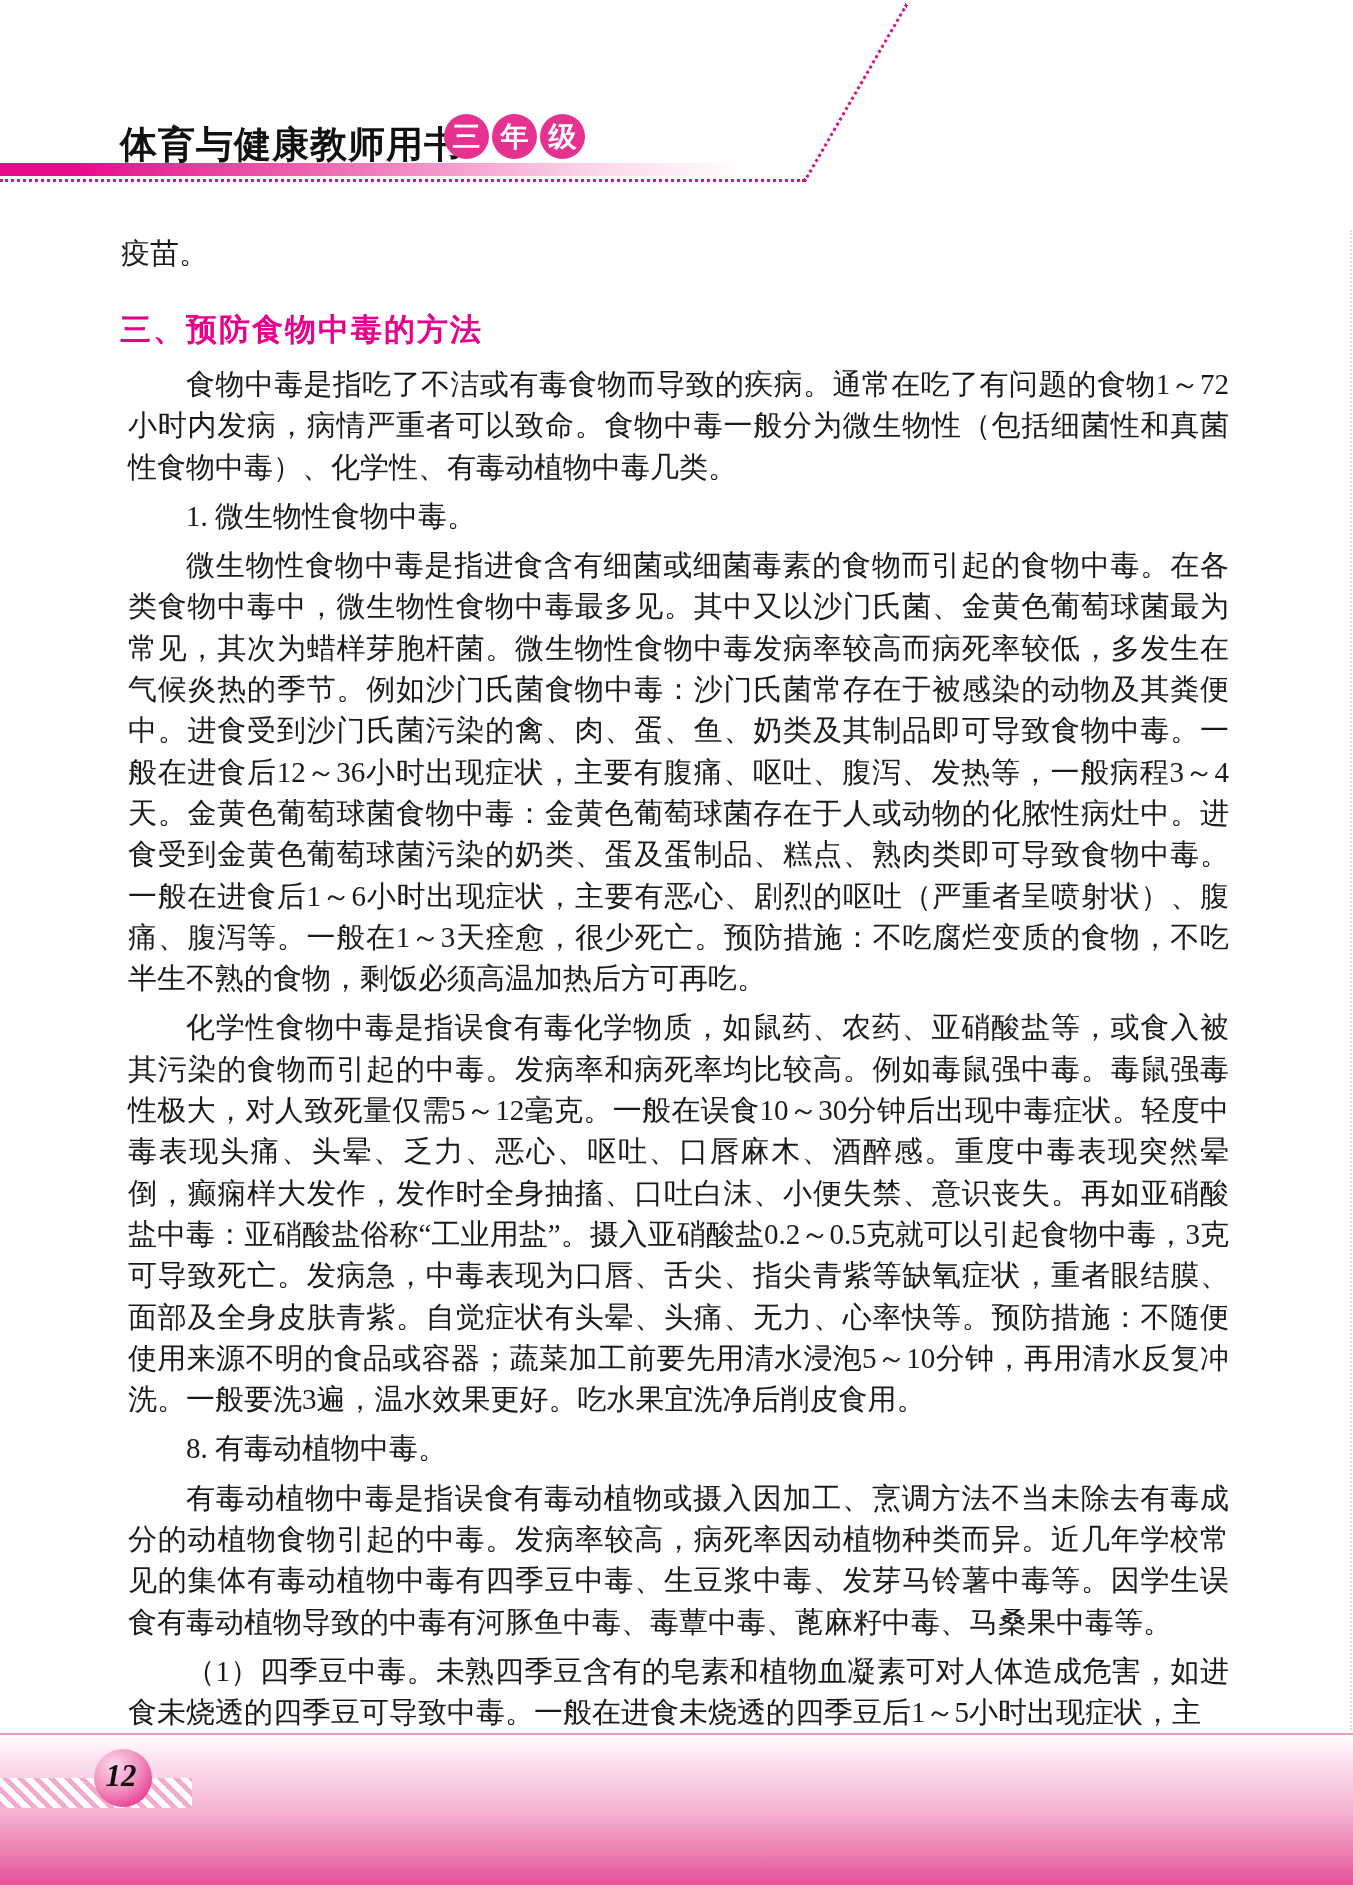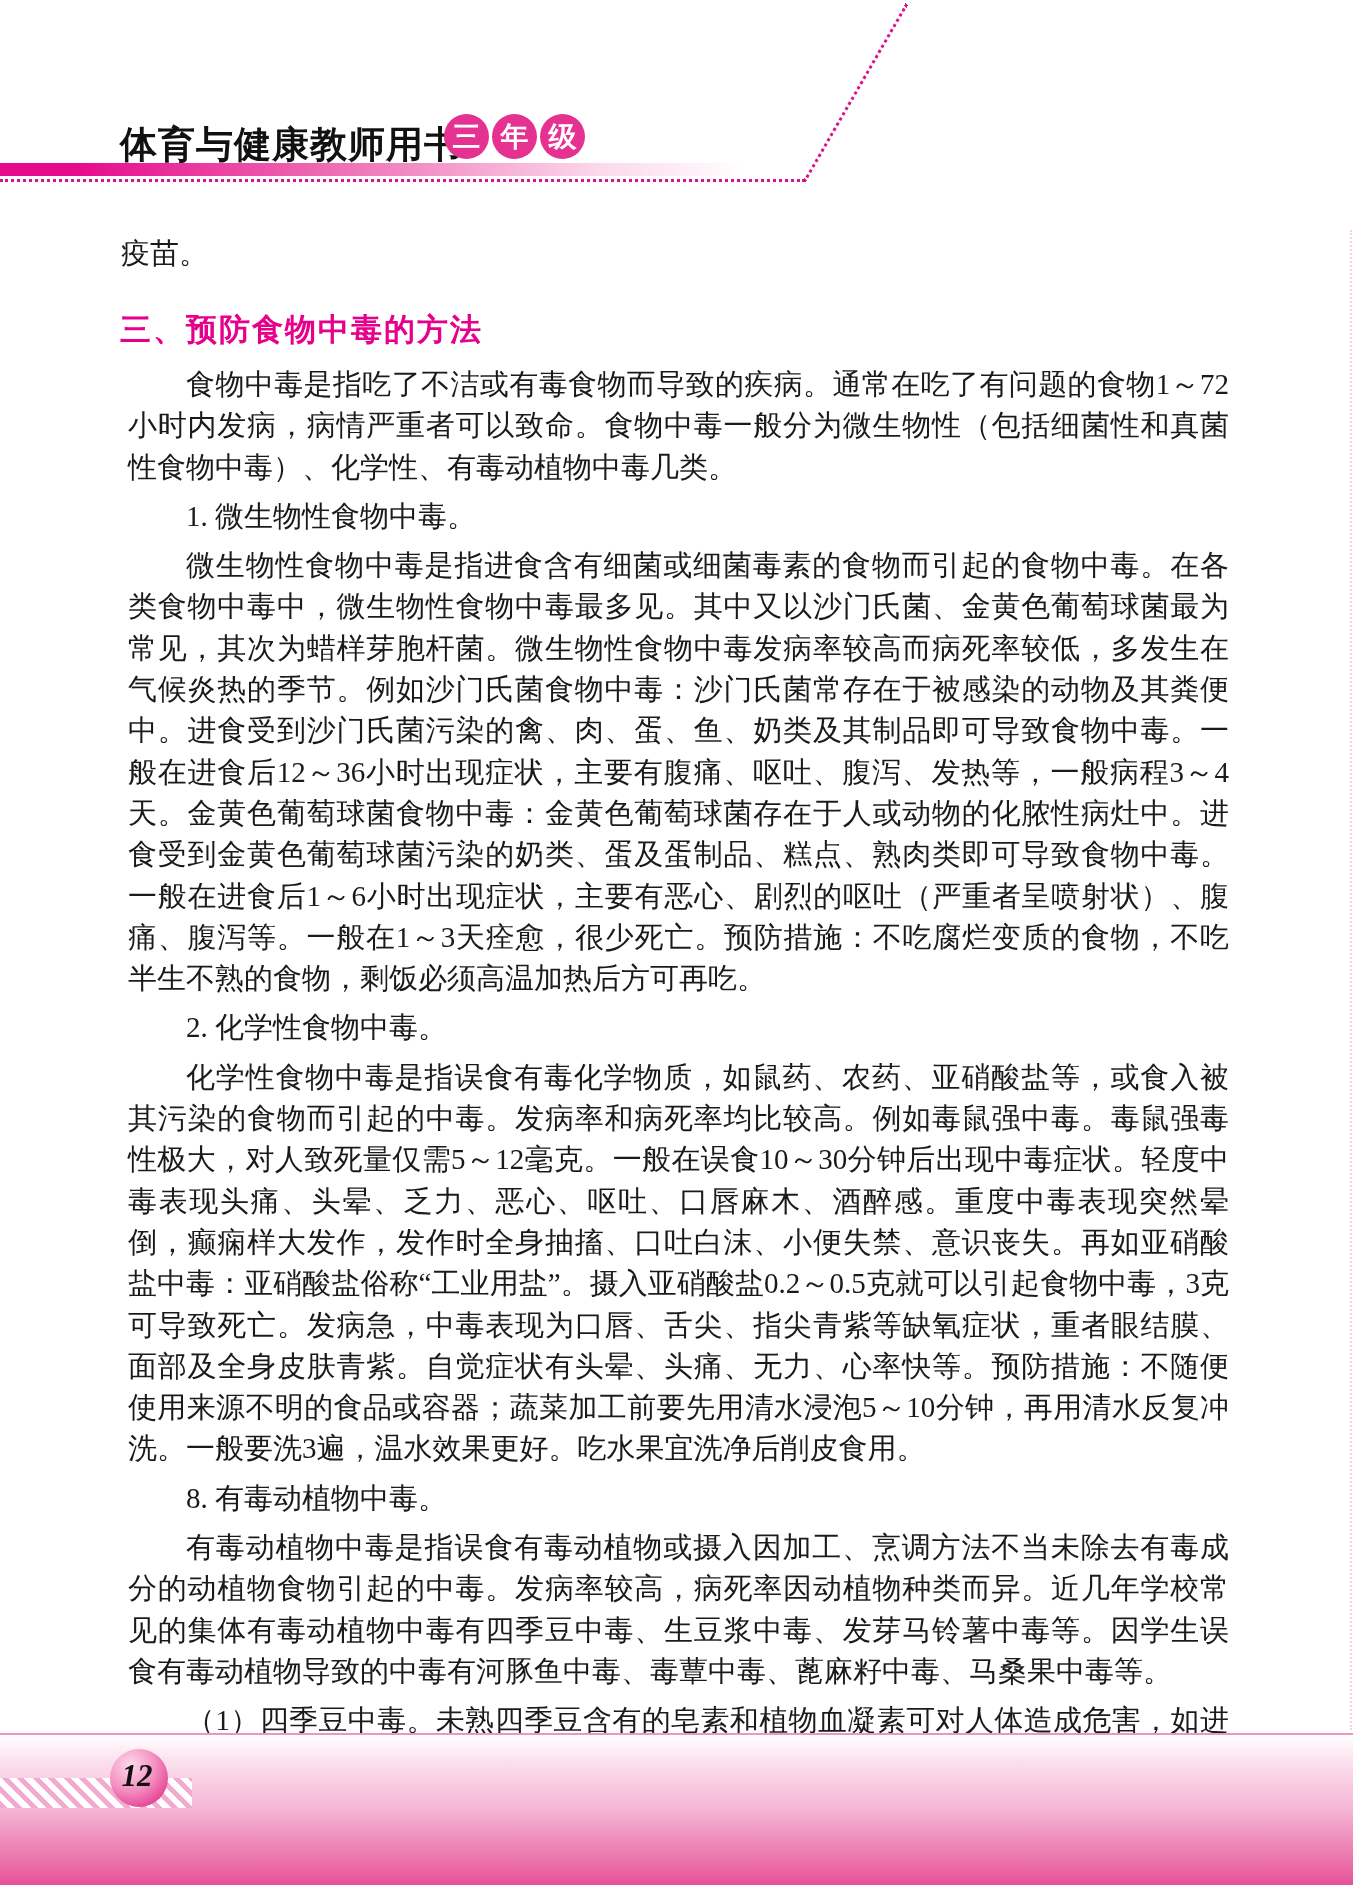--- a/index.html
+++ b/index.html
@@ -64,21 +64,21 @@
   .footer-band{
     position:absolute;left:0;right:0;top:1733px;bottom:0;
     border-top:2px solid #f095c3;
     background:linear-gradient(to bottom,#ffffff 0%,#fbe0ee 18%,#f5b4d4 50%,#ec76ad 82%,#e7519a 100%);
   }
   .stripe-band{
     position:absolute;left:0;top:1778px;width:192px;height:30px;
     background:repeating-linear-gradient(45deg,#f2aacf 0 5px,#ffffff 5px 11px);
   }
   .page-number-sphere{
-    position:absolute;left:110px;top:1749px;width:58px;height:58px;border-radius:50%;
+    position:absolute;left:94px;top:1749px;width:58px;height:58px;border-radius:50%;
     background:radial-gradient(circle at 35% 28%,#fcd9ea 0%,#f390c1 45%,#e74595 78%,#e23a8e 100%);
     display:flex;align-items:center;justify-content:center;
   }
   .page-number-sphere span{
     font-family:"Liberation Serif","DejaVu Serif",serif;
     font-style:italic;font-weight:bold;font-size:31px;color:#101010;
     transform:translate(-2px,-2px);
   }
 </style>
 </head>
@@ -96,21 +96,20 @@
 <div class="dotted-rule"></div>
 <div class="dotted-diagonal"></div>
 <div class="edge-dots"></div>
 
 <div class="page-body">
   <p class="cont-line">疫苗。</p>
   <div class="section-heading">三、预防食物中毒的方法</div>
   <p class="para">食物中毒是指吃了不洁或有毒食物而导致的疾病。通常在吃了有问题的食物1～72小时内发病，病情严重者可以致命。食物中毒一般分为微生物性（包括细菌性和真菌性食物中毒）、化学性、有毒动植物中毒几类。</p>
   <p class="para">1. 微生物性食物中毒。</p>
   <p class="para">微生物性食物中毒是指进食含有细菌或细菌毒素的食物而引起的食物中毒。在各类食物中毒中，微生物性食物中毒最多见。其中又以沙门氏菌、金黄色葡萄球菌最为常见，其次为蜡样芽胞杆菌。微生物性食物中毒发病率较高而病死率较低，多发生在气候炎热的季节。例如沙门氏菌食物中毒：沙门氏菌常存在于被感染的动物及其粪便中。进食受到沙门氏菌污染的禽、肉、蛋、鱼、奶类及其制品即可导致食物中毒。一般在进食后12～36小时出现症状，主要有腹痛、呕吐、腹泻、发热等，一般病程3～4天。金黄色葡萄球菌食物中毒：金黄色葡萄球菌存在于人或动物的化脓性病灶中。进食受到金黄色葡萄球菌污染的奶类、蛋及蛋制品、糕点、熟肉类即可导致食物中毒。一般在进食后1～6小时出现症状，主要有恶心、剧烈的呕吐（严重者呈喷射状）、腹痛、腹泻等。一般在1～3天痊愈，很少死亡。预防措施：不吃腐烂变质的食物，不吃半生不熟的食物，剩饭必须高温加热后方可再吃。</p>
-  <p class="para">2. 化学性食物中毒。</p>
   <p class="para">化学性食物中毒是指误食有毒化学物质，如鼠药、农药、亚硝酸盐等，或食入被其污染的食物而引起的中毒。发病率和病死率均比较高。例如毒鼠强中毒。毒鼠强毒性极大，对人致死量仅需5～12毫克。一般在误食10～30分钟后出现中毒症状。轻度中毒表现头痛、头晕、乏力、恶心、呕吐、口唇麻木、酒醉感。重度中毒表现突然晕倒，癫痫样大发作，发作时全身抽搐、口吐白沫、小便失禁、意识丧失。再如亚硝酸盐中毒：亚硝酸盐俗称“工业用盐”。摄入亚硝酸盐0.2～0.5克就可以引起食物中毒，3克可导致死亡。发病急，中毒表现为口唇、舌尖、指尖青紫等缺氧症状，重者眼结膜、面部及全身皮肤青紫。自觉症状有头晕、头痛、无力、心率快等。预防措施：不随便使用来源不明的食品或容器；蔬菜加工前要先用清水浸泡5～10分钟，再用清水反复冲洗。一般要洗3遍，温水效果更好。吃水果宜洗净后削皮食用。</p>
   <p class="para">8. 有毒动植物中毒。</p>
   <p class="para">有毒动植物中毒是指误食有毒动植物或摄入因加工、烹调方法不当未除去有毒成分的动植物食物引起的中毒。发病率较高，病死率因动植物种类而异。近几年学校常见的集体有毒动植物中毒有四季豆中毒、生豆浆中毒、发芽马铃薯中毒等。因学生误食有毒动植物导致的中毒有河豚鱼中毒、毒蕈中毒、蓖麻籽中毒、马桑果中毒等。</p>
   <p class="para">（1）四季豆中毒。未熟四季豆含有的皂素和植物血凝素可对人体造成危害，如进食未烧透的四季豆可导致中毒。一般在进食未烧透的四季豆后1～5小时出现症状，主</p>
 </div>
 
 <div class="footer-band"></div>
 <div class="stripe-band"></div>
 <div class="page-number-sphere">
   <span>12</span>

